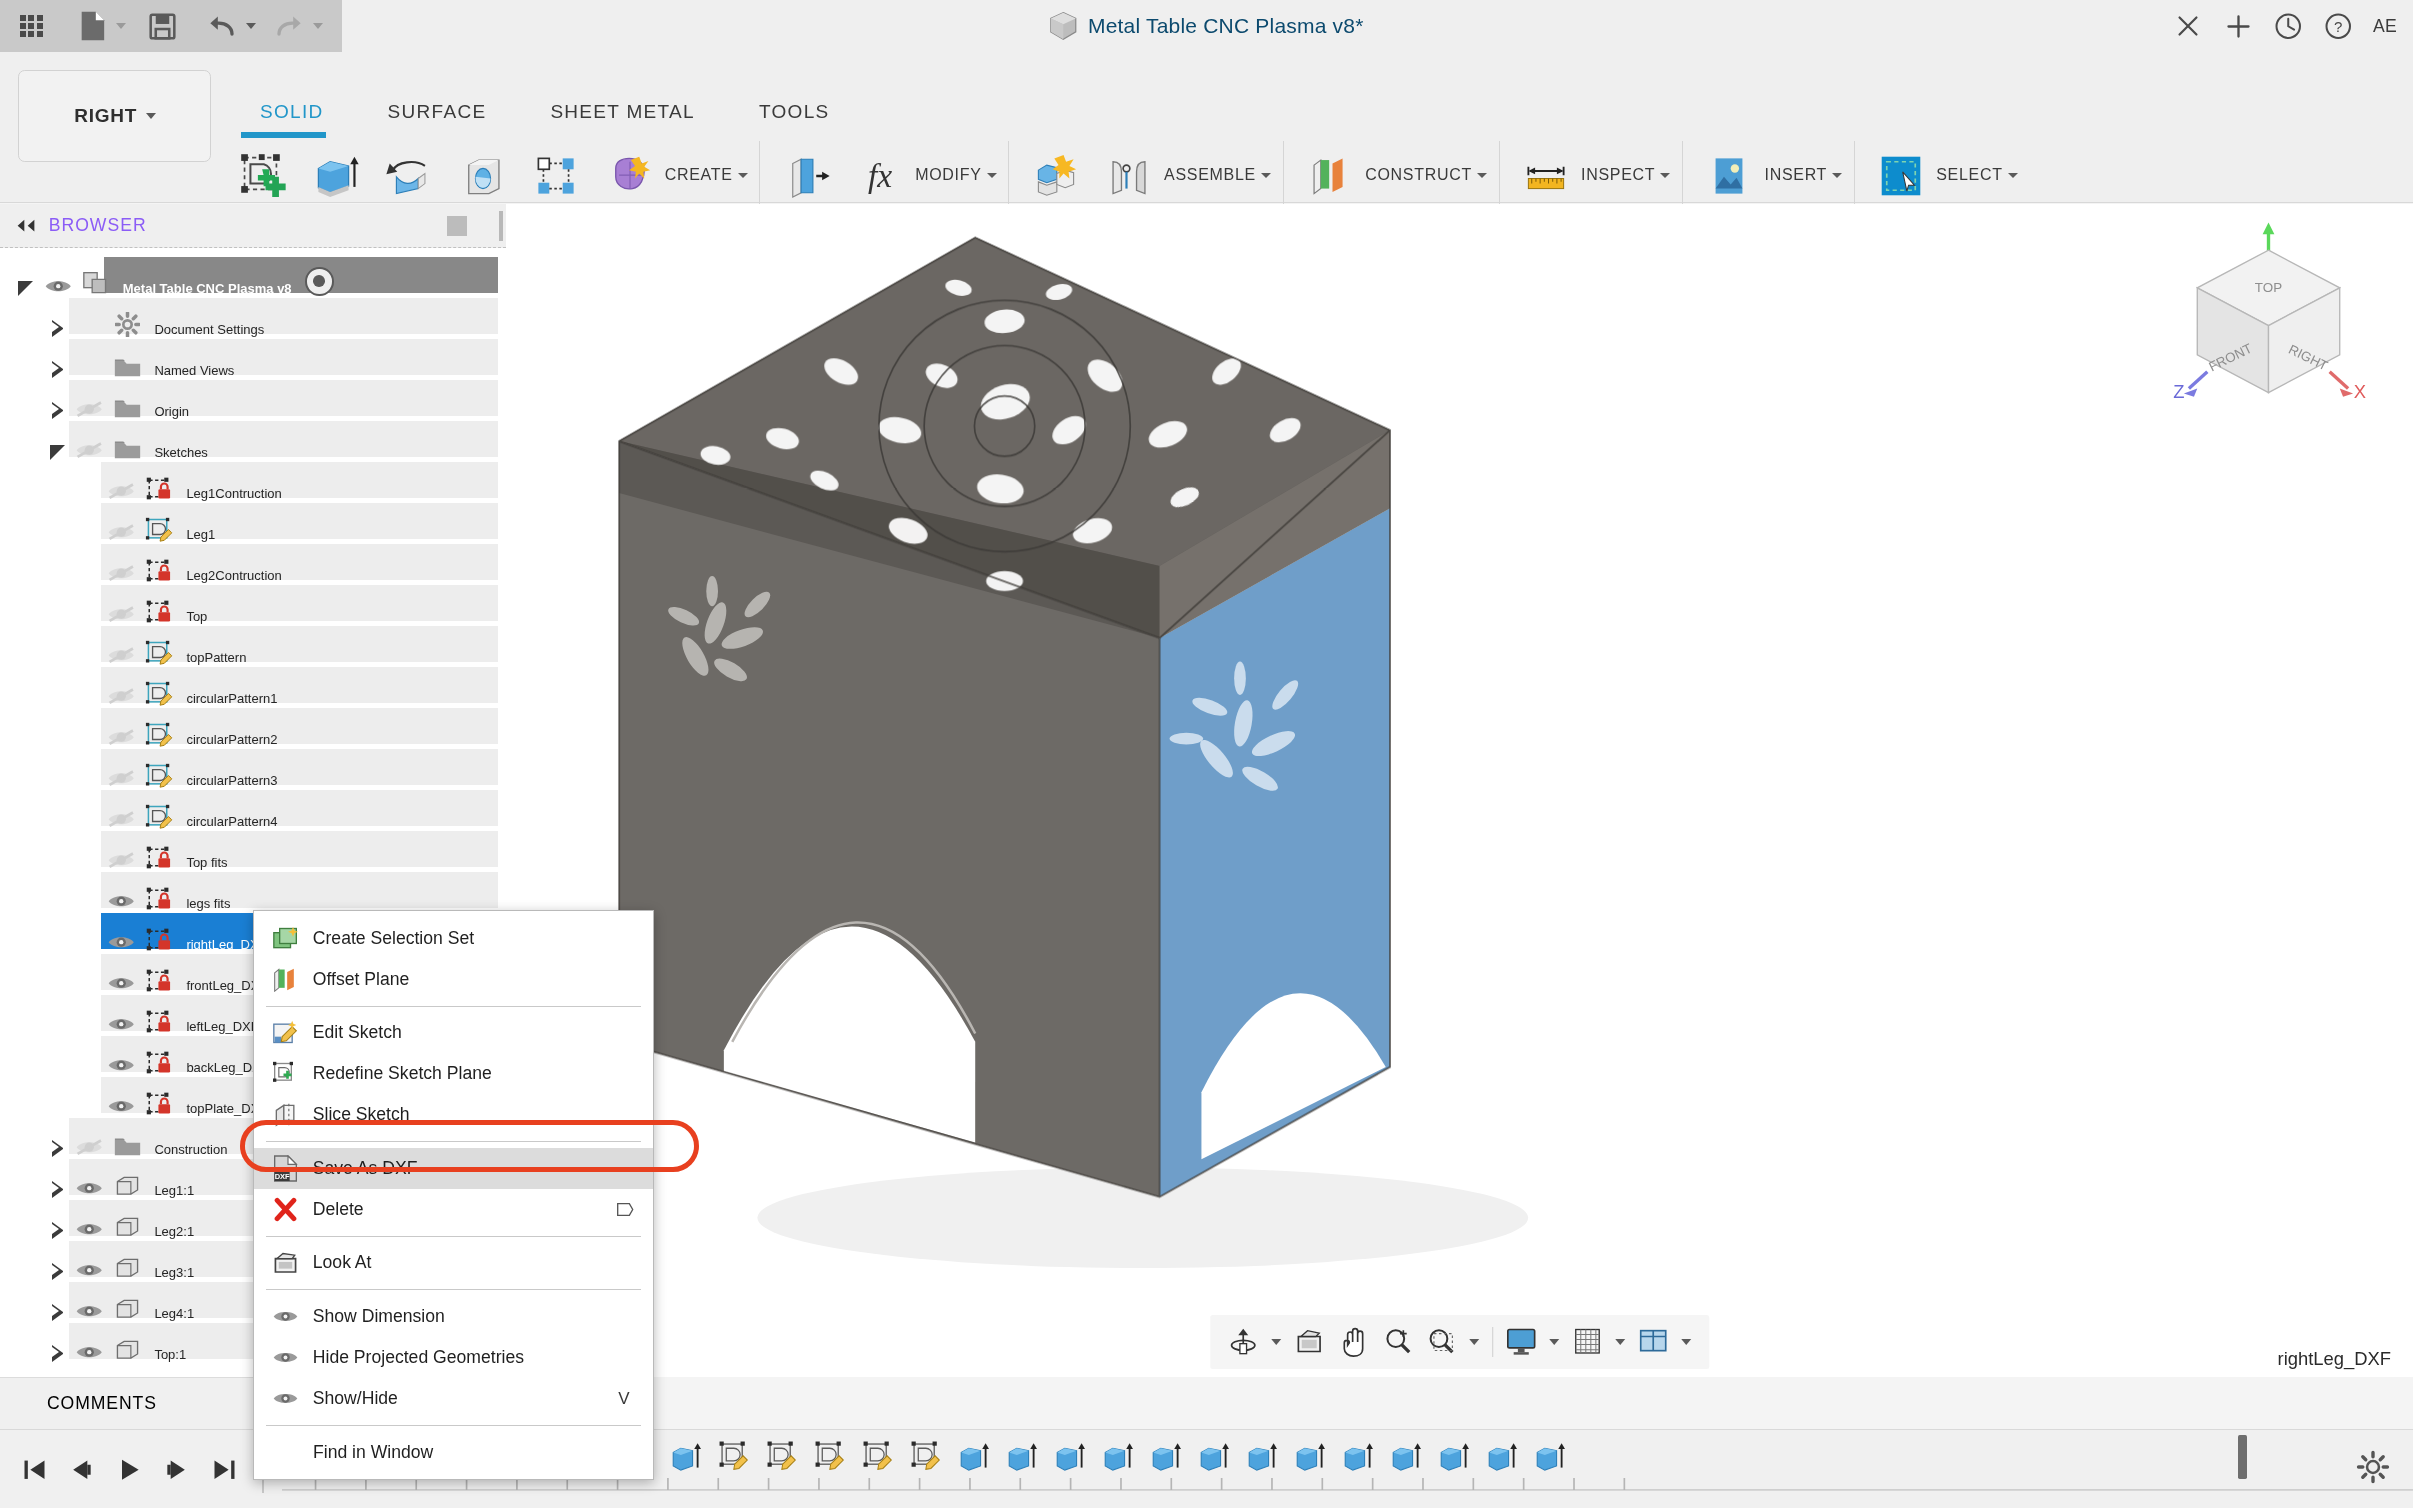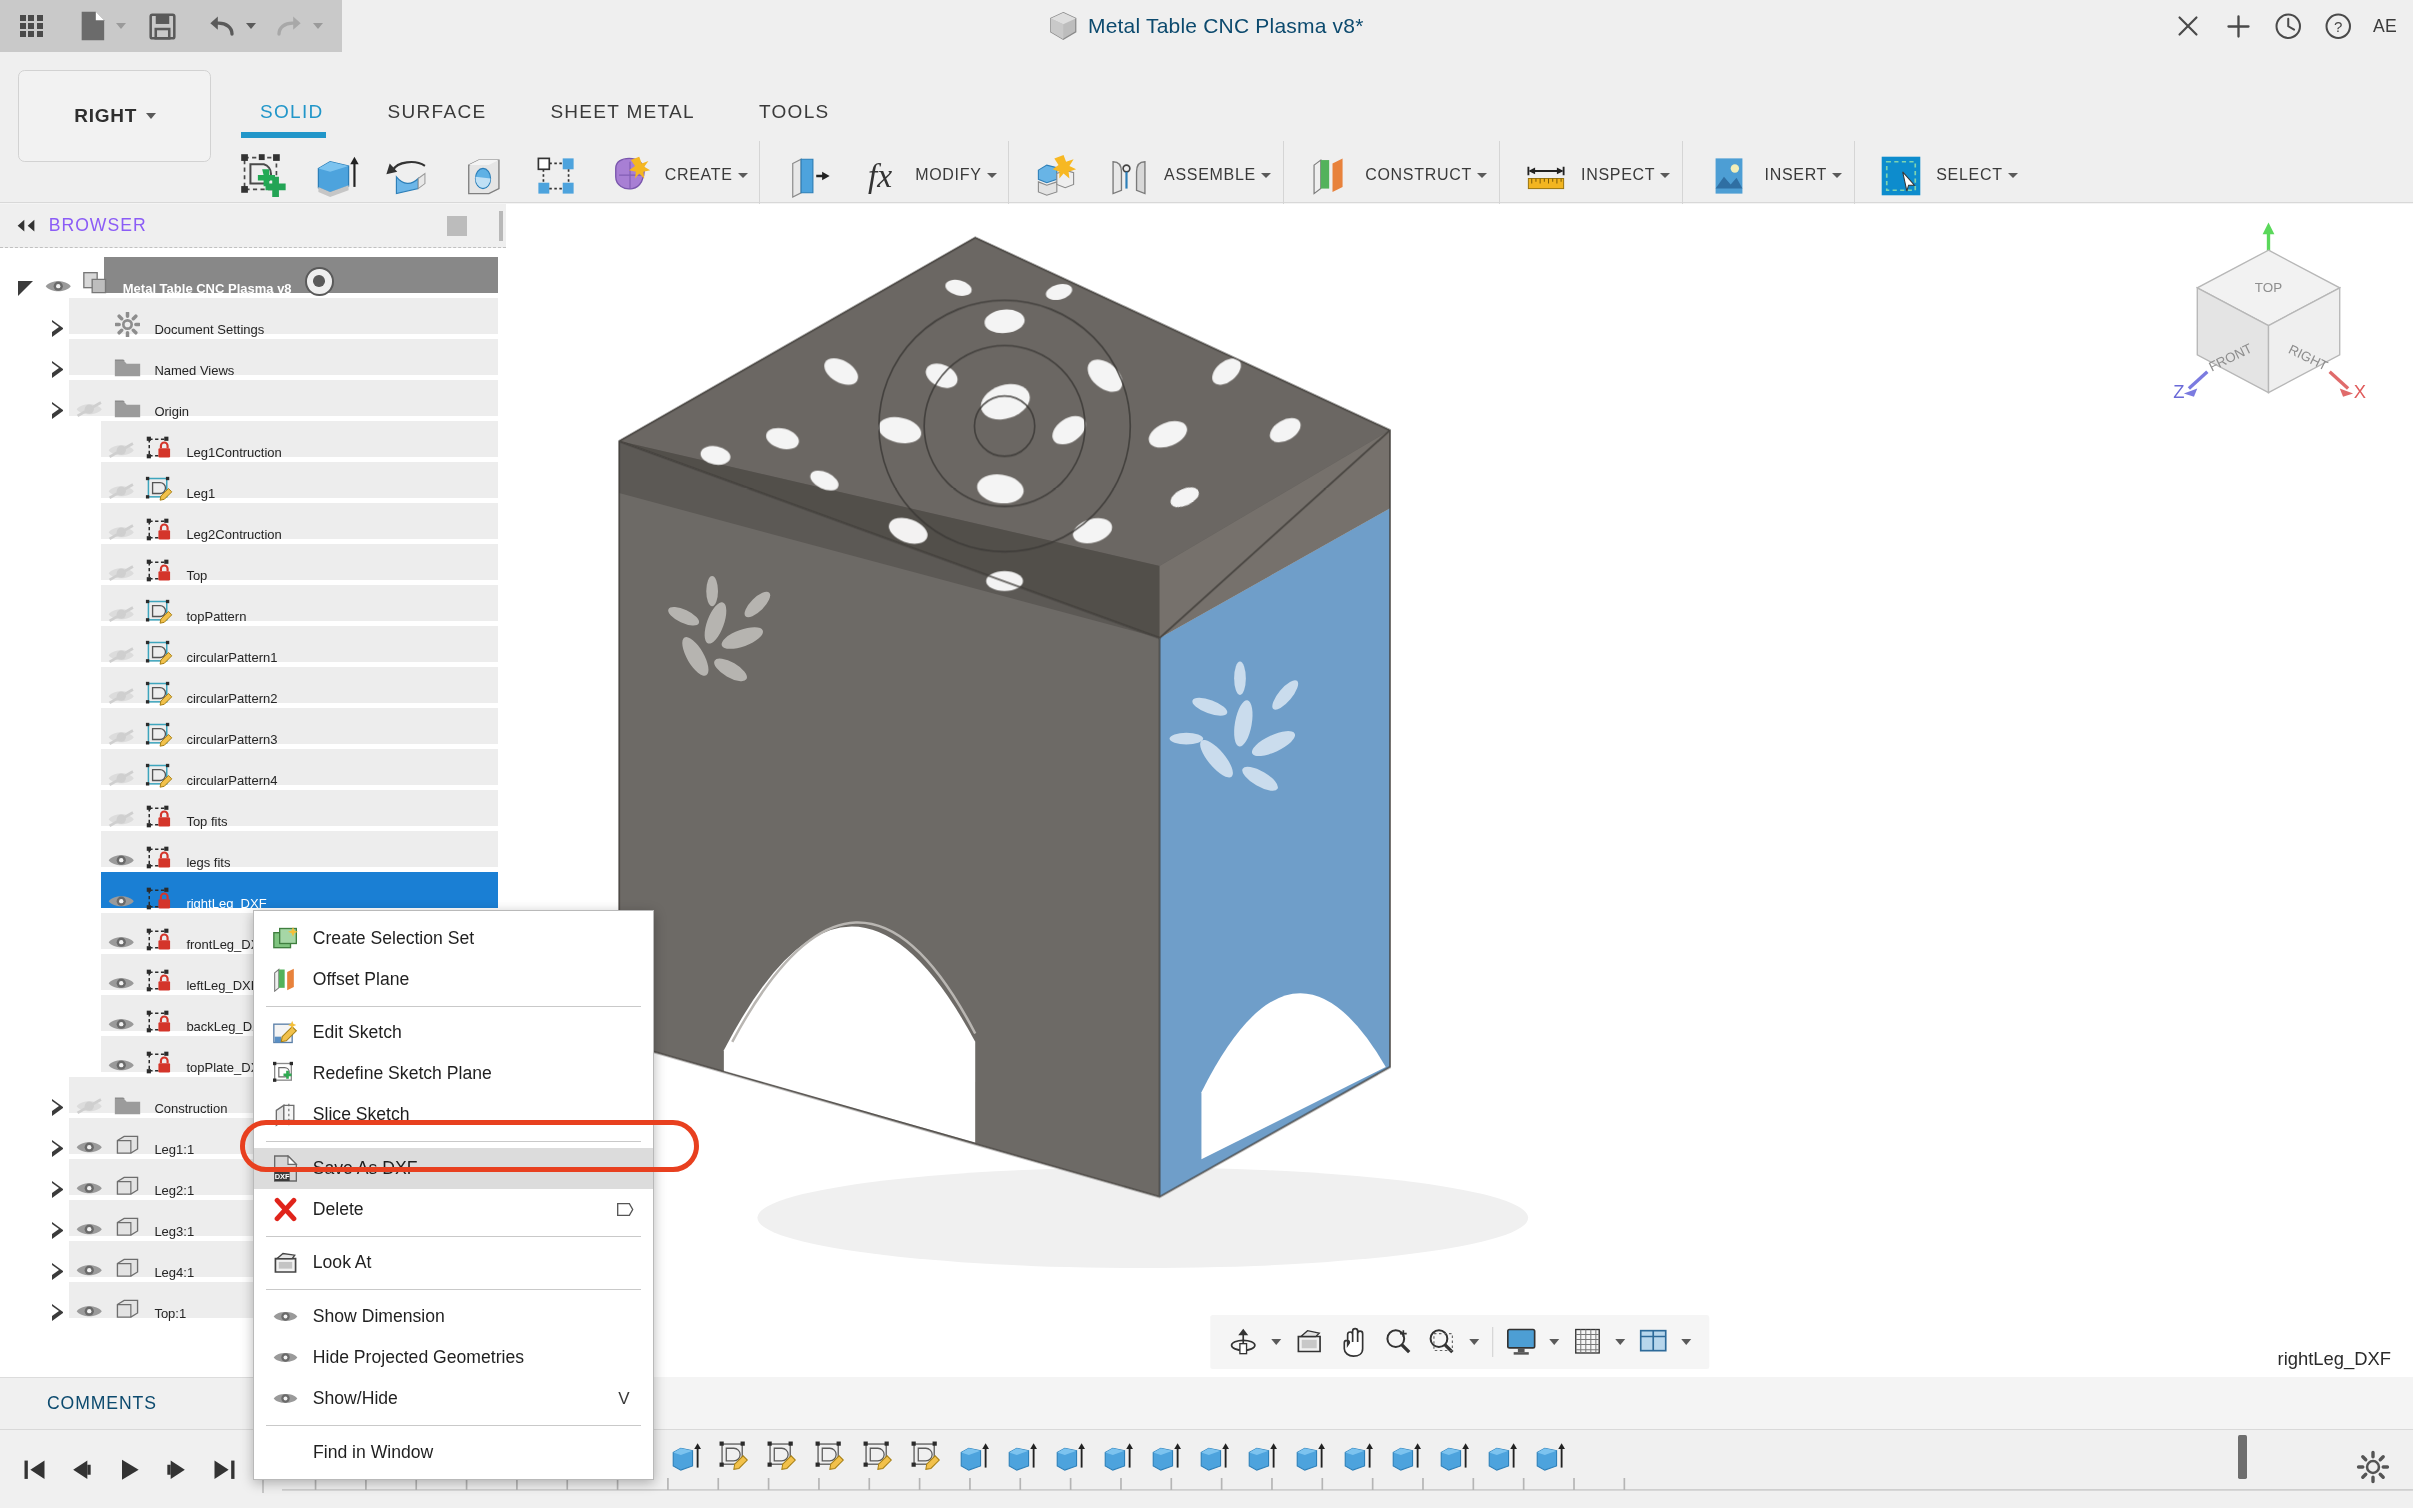--- a/index.html
+++ b/index.html
@@ -140,21 +140,21 @@
     width: 28.5px; height: 28.5px; border-radius: 50%; border: 2.5px solid #5a5a5a; margin-left: 13.4px;
     position: relative; background: #efefef;
   }
   .root-badge::after { content:""; position:absolute; left:5.9px; top:5.9px; width:11.7px; height:11.7px; border-radius:50%; background:#5a5a5a; }
 
   .comments-bar {
     position: absolute; left: 0; top: 1377px; width: 506px; height: 52px;
     background: #f0f0f0; display: flex; align-items: center; padding-left: 47px;
     border-top: 0.8px solid #dcdcdc;
   }
-  .comments-label { font-size: 17.6px; color: #0c4a6e; letter-spacing: 0.9px; }
+  .comments-label { font-size: 17.6px; color: #000000; letter-spacing: 0.9px; }
 
   
   .canvas {
     position: absolute; left: 506px; top: 204px; width: 1907px; height: 1173px; background: #fff;
     overflow: hidden;
   }
   .viewcube { position: absolute; right: 23.5px; top: 0px; width: 243px; height: 218px; }
 
   .nav-toolbar {
     position: absolute; left: 50%; transform: translateX(-50%); bottom: 8.4px;
@@ -760,20 +760,41 @@
           </div>
           <div class="ic">
             <svg width="27" height="22" viewBox="0 0 32 26">
               <path d="M1 6h11l3 3h16v15H1z" fill="#9b9b9b"></path>
               <path d="M1 4h10l2 2H1z" fill="#8c8c8c"></path>
             </svg>
           </div>
           <span class="lbl">Origin</span>
         </div>
         <div class="row">
+          <div class="rowbg" style="left: 69px;"></div>
+          <div style="width: 45px;"></div>
+          <div class="arrow">
+            <span class="tri-open"></span>
+          </div>
+          <div class="eye">
+            <svg width="28.5" height="18.4" viewBox="0 0 34 22">
+              <path d="M2 11c6-8 24-8 30 0-6 8-24 8-30 0z" fill="#dcdcdc"></path>
+              <circle cx="17" cy="11" r="5.5" fill="#cfcfcf"></circle>
+              <path d="M3 19L31 3" stroke="#cfcfcf" stroke-width="3.2"></path>
+            </svg>
+          </div>
+          <div class="ic">
+            <svg width="27" height="22" viewBox="0 0 32 26">
+              <path d="M1 6h11l3 3h16v15H1z" fill="#9b9b9b"></path>
+              <path d="M1 4h10l2 2H1z" fill="#8c8c8c"></path>
+            </svg>
+          </div>
+          <span class="lbl">Sketches</span>
+        </div>
+        <div class="row">
           <div class="rowbg" style="left: 101px;"></div>
           <div style="width: 77px;"></div>
           <div class="arrow"></div>
           <div class="eye">
             <svg width="28.5" height="18.4" viewBox="0 0 34 22">
               <path d="M2 11c6-8 24-8 30 0-6 8-24 8-30 0z" fill="#dcdcdc"></path>
               <circle cx="17" cy="11" r="5.5" fill="#cfcfcf"></circle>
               <path d="M3 19L31 3" stroke="#cfcfcf" stroke-width="3.2"></path>
             </svg>
           </div>

